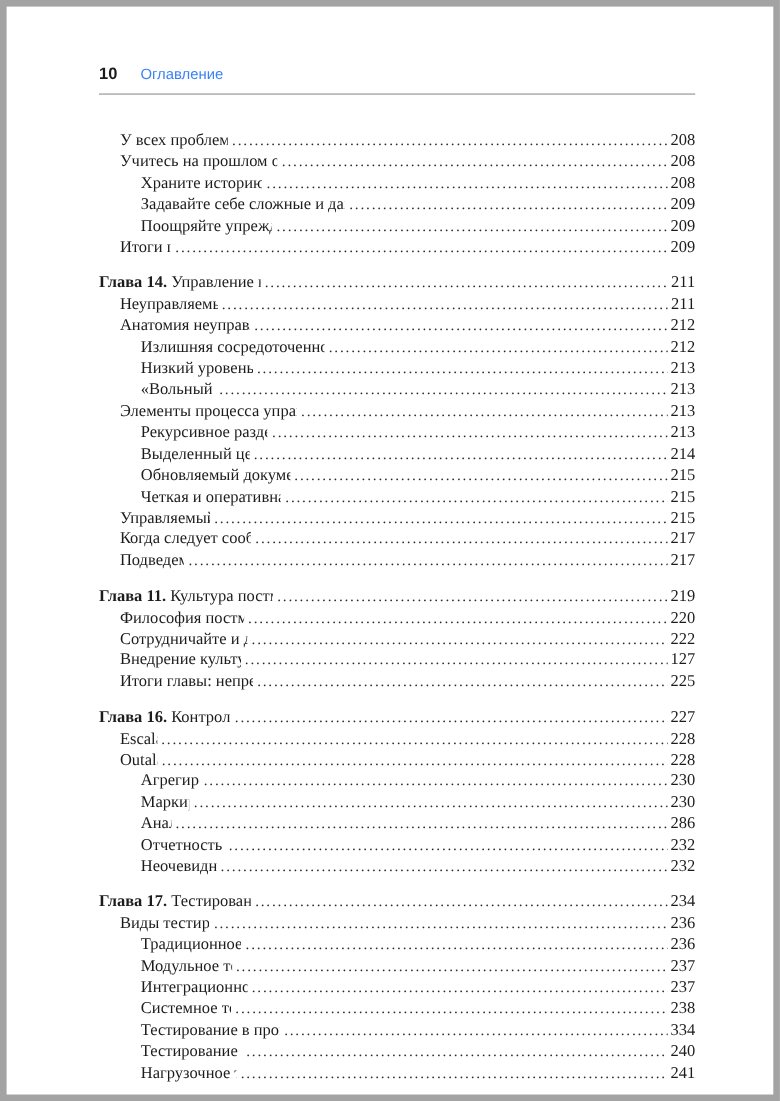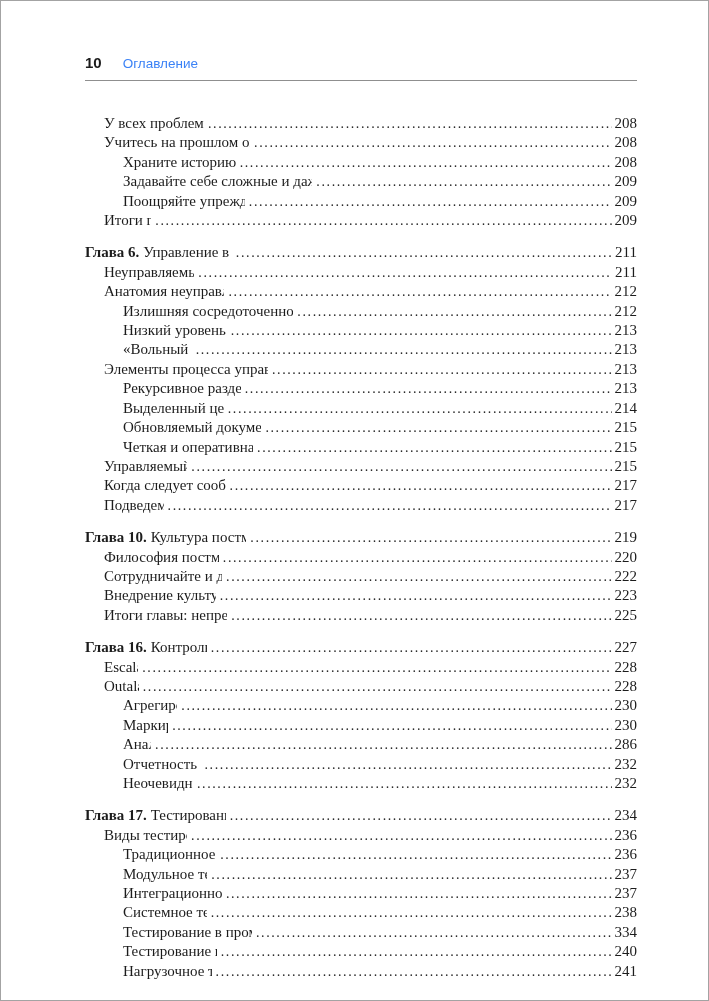--- a/index.html
+++ b/index.html
@@ -8,21 +8,21 @@
     width: 709px;
     height: 1001px;
     font-family: "Liberation Serif", serif;
     color: #1c1c1c;
     overflow: hidden;
   }
   .page {
     width: 709px;
     height: 1001px;
     background: #ffffff;
-    border: 1px solid #a3a3a3;
+    border: 6px solid #a3a3a3;
     padding: 53px 71px 12px 84px;
   }
   .header {
     display: flex;
     align-items: baseline;
     gap: 21px;
     font-family: "Liberation Sans", sans-serif;
     padding-bottom: 9px;
     border-bottom: 1px solid #8f8f8f;
   }
@@ -106,21 +106,21 @@
     <span class="page-num">209</span>
   </div>
 
   <div class="entry level-1">
     <span class="label"><b class="prefix"></b><span class="title-text">Итоги главы</span></span>
     <span class="dots"></span>
     <span class="page-num">209</span>
   </div>
 
   <div class="entry level-0 chapter-gap">
-    <span class="label"><b class="prefix">Глава 6.</b><span class="title-text"> Управление в критических ситуациях </span></span>
+    <span class="label"><b class="prefix">Глава 14.</b><span class="title-text"> Управление в критических ситуациях </span></span>
     <span class="dots"></span>
     <span class="page-num">211</span>
   </div>
 
   <div class="entry level-1">
     <span class="label"><b class="prefix"></b><span class="title-text">Неуправляемый инцидент</span></span>
     <span class="dots"></span>
     <span class="page-num">211</span>
   </div>
 
@@ -190,41 +190,41 @@
     <span class="page-num">217</span>
   </div>
 
   <div class="entry level-1">
     <span class="label"><b class="prefix"></b><span class="title-text">Подведем итоги</span></span>
     <span class="dots"></span>
     <span class="page-num">217</span>
   </div>
 
   <div class="entry level-0 chapter-gap">
-    <span class="label"><b class="prefix">Глава 10.</b><span class="title-text"> Культура постмортема: учимся на ошибках </span></span>
+    <span class="label"><b class="prefix">Глава 11.</b><span class="title-text"> Культура постмортема: учимся на ошибках </span></span>
     <span class="dots"></span>
     <span class="page-num">219</span>
   </div>
 
   <div class="entry level-1">
     <span class="label"><b class="prefix"></b><span class="title-text">Философия постмортема от Google</span></span>
     <span class="dots"></span>
     <span class="page-num">220</span>
   </div>
 
   <div class="entry level-1">
     <span class="label"><b class="prefix"></b><span class="title-text">Сотрудничайте и делитесь знаниями</span></span>
     <span class="dots"></span>
     <span class="page-num">222</span>
   </div>
 
   <div class="entry level-1">
     <span class="label"><b class="prefix"></b><span class="title-text">Внедрение культуры постмортема</span></span>
     <span class="dots"></span>
-    <span class="page-num">223</span>
+    <span class="page-num">127</span>
   </div>
 
   <div class="entry level-1">
     <span class="label"><b class="prefix"></b><span class="title-text">Итоги главы: непрерывные улучшения</span></span>
     <span class="dots"></span>
     <span class="page-num">225</span>
   </div>
 
   <div class="entry level-0 chapter-gap">
     <span class="label"><b class="prefix">Глава 16.</b><span class="title-text"> Контроль неисправностей </span></span>

